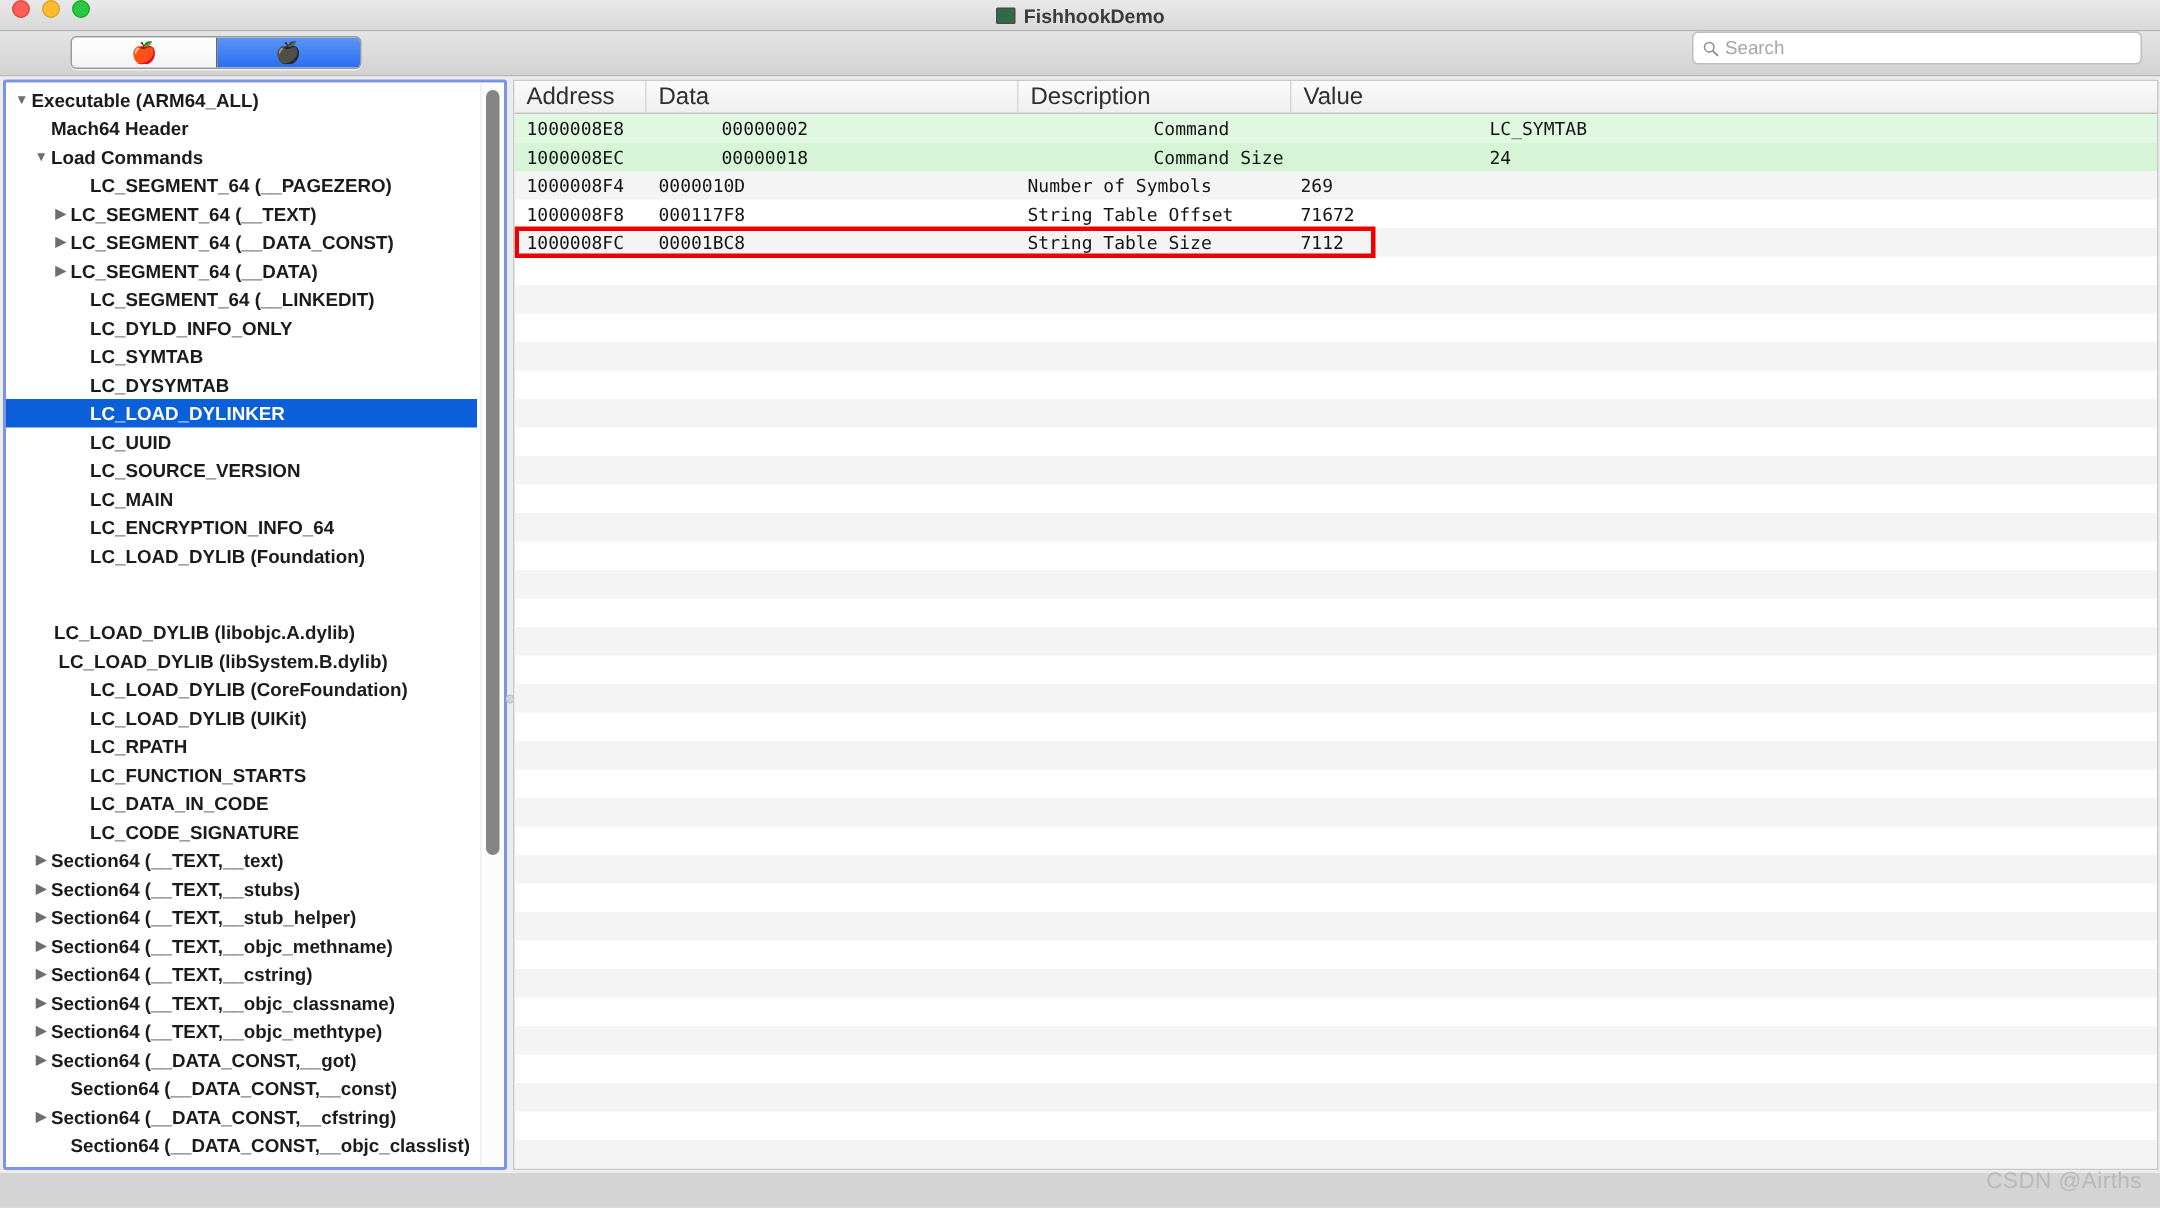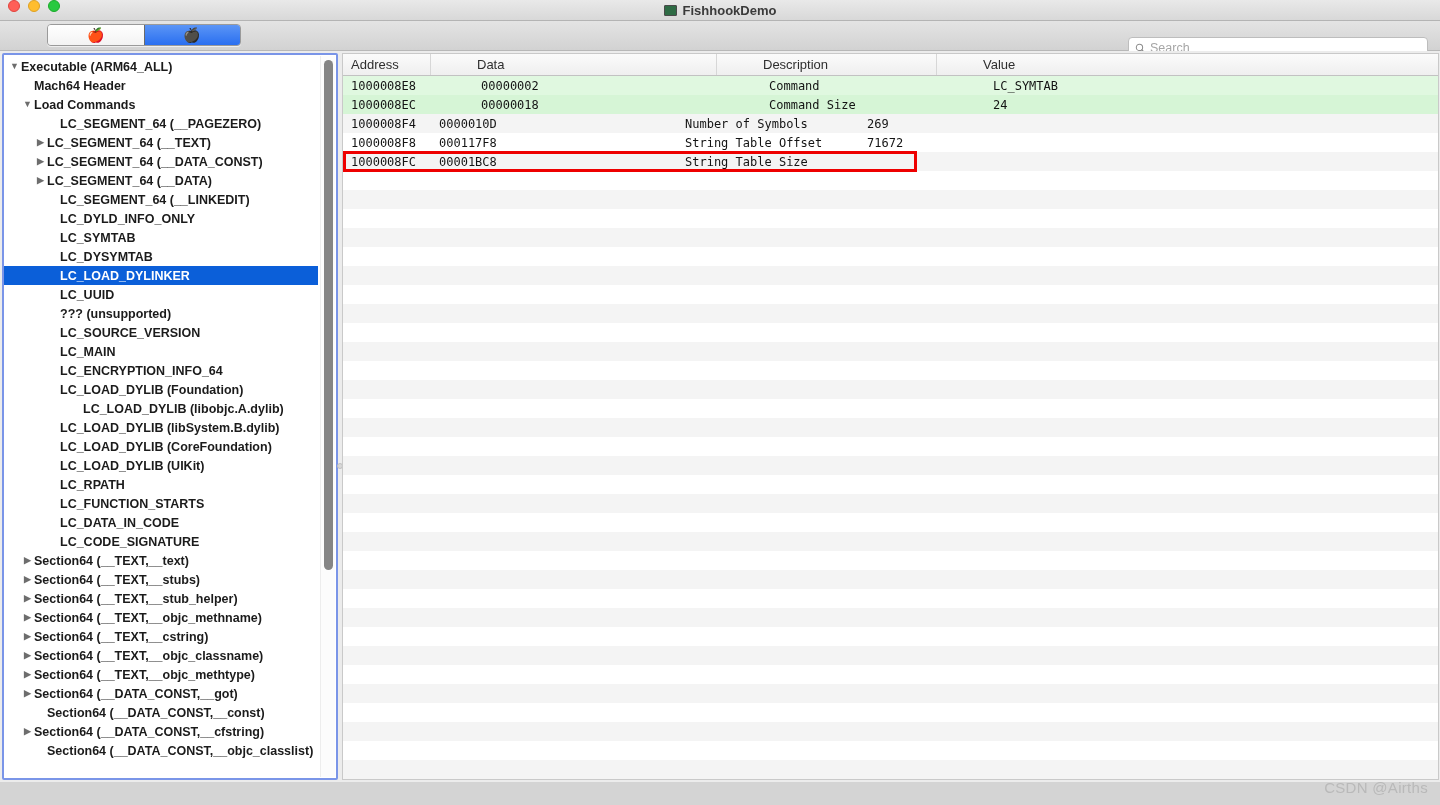--- a/index.html
+++ b/index.html
@@ -52,21 +52,21 @@
   .seg {
     width: 96px; display: flex; align-items: center; justify-content: center;
     cursor: default;
   }
   .seg.off { background: linear-gradient(to bottom,#ffffff,#f3f3f3); }
   .seg.on  { background: linear-gradient(to bottom,#5b95f6,#2a6ff0); border-left: 1px solid #6a6a6a; }
   .apple-glyph { font-size: 14px; line-height: 1; }
   .apple-red { filter: none; }
   .apple-dark { filter: grayscale(1) brightness(.65) sepia(.25); }
   .searchbox {
-    position: absolute; right: 12px; top: 16px;
+    position: absolute; right: 12px; top: 0;
     width: 300px; height: 22px;
     background: #fff; border: 1px solid #bdbdbd; border-radius: 4px;
     display: flex; align-items: center; padding: 0 6px; gap: 4px;
   }
   .searchbox .mag { width: 11px; height: 11px; flex: 0 0 auto; }
   .search-input {
     border: 0; outline: 0; font-size: 12.5px; color: #555;
     background: transparent; width: 100%; font-family: "Liberation Sans", sans-serif;
   }
   .search-input::placeholder { color: #a6a6a6; }
@@ -109,21 +109,21 @@
   
   .table-wrap {
     flex: 1; margin: 2px 1px 2px 4px; background: #fff;
     border: 1px solid #c9c9c9; position: relative; overflow: hidden;
     display: flex; flex-direction: column;
   }
   .thead {
     height: 22px; display: flex; flex: 0 0 22px;
     background: linear-gradient(to bottom,#fbfbfb,#efefef);
     border-bottom: 1px solid #c2c2c2;
-    font-size: 13px; color: #2e2e2e; gap: 38px;
+    font-size: 16px; color: #2e2e2e;
   }
   .th { display: flex; align-items: center; padding-left: 8px; border-right: 1px solid #d7d7d7; }
   .th:last-child { border-right: 0; }
   .c-addr { width: 88px; }
   .c-data { width: 248px; }
   .c-desc { width: 182px; }
   .c-val  { flex: 1; }
   .tbody { flex: 1; position: relative; }
   .trow {
     height: 19px; display: flex; align-items: center;
@@ -235,43 +235,39 @@
           <div class="tree-row sel" style="padding-left: 43px;">
             <span class="tw"></span>
             <span>LC_LOAD_DYLINKER</span>
           </div>
           <div class="tree-row" style="padding-left: 43px;">
             <span class="tw"></span>
             <span>LC_UUID</span>
           </div>
           <div class="tree-row" style="padding-left: 43px;">
             <span class="tw"></span>
-            <span>??? (unsupported)</span>
-          </div>
-          <div class="tree-row" style="padding-left: 43px;">
-            <span class="tw"></span>
             <span>LC_SOURCE_VERSION</span>
           </div>
           <div class="tree-row" style="padding-left: 43px;">
             <span class="tw"></span>
             <span>LC_MAIN</span>
           </div>
           <div class="tree-row" style="padding-left: 43px;">
             <span class="tw"></span>
             <span>LC_ENCRYPTION_INFO_64</span>
           </div>
           <div class="tree-row" style="padding-left: 43px;">
             <span class="tw"></span>
             <span>LC_LOAD_DYLIB (Foundation)</span>
           </div>
-          <div class="tree-row" style="padding-left: 66px;">
+          <div class="tree-row" style="padding-left: 19px; margin-top: 32px;">
             <span class="tw"></span>
             <span>LC_LOAD_DYLIB (libobjc.A.dylib)</span>
           </div>
-          <div class="tree-row" style="padding-left: 43px;">
+          <div class="tree-row" style="padding-left: 22px;">
             <span class="tw"></span>
             <span>LC_LOAD_DYLIB (libSystem.B.dylib)</span>
           </div>
           <div class="tree-row" style="padding-left: 43px;">
             <span class="tw"></span>
             <span>LC_LOAD_DYLIB (CoreFoundation)</span>
           </div>
           <div class="tree-row" style="padding-left: 43px;">
             <span class="tw"></span>
             <span>LC_LOAD_DYLIB (UIKit)</span>
@@ -376,20 +372,21 @@
           <div class="trow">
             <div class="td c-addr">1000008F8</div>
             <div class="td c-data">000117F8</div>
             <div class="td c-desc">String Table Offset</div>
             <div class="td c-val">71672</div>
           </div>
           <div class="trow alt">
             <div class="td c-addr">1000008FC</div>
             <div class="td c-data">00001BC8</div>
             <div class="td c-desc">String Table Size</div>
+            <div class="td c-val">7112</div>
           </div>
           <div class="trow">&nbsp;</div>
           <div class="trow alt">&nbsp;</div>
           <div class="trow">&nbsp;</div>
           <div class="trow alt">&nbsp;</div>
           <div class="trow">&nbsp;</div>
           <div class="trow alt">&nbsp;</div>
           <div class="trow">&nbsp;</div>
           <div class="trow alt">&nbsp;</div>
           <div class="trow">&nbsp;</div>

